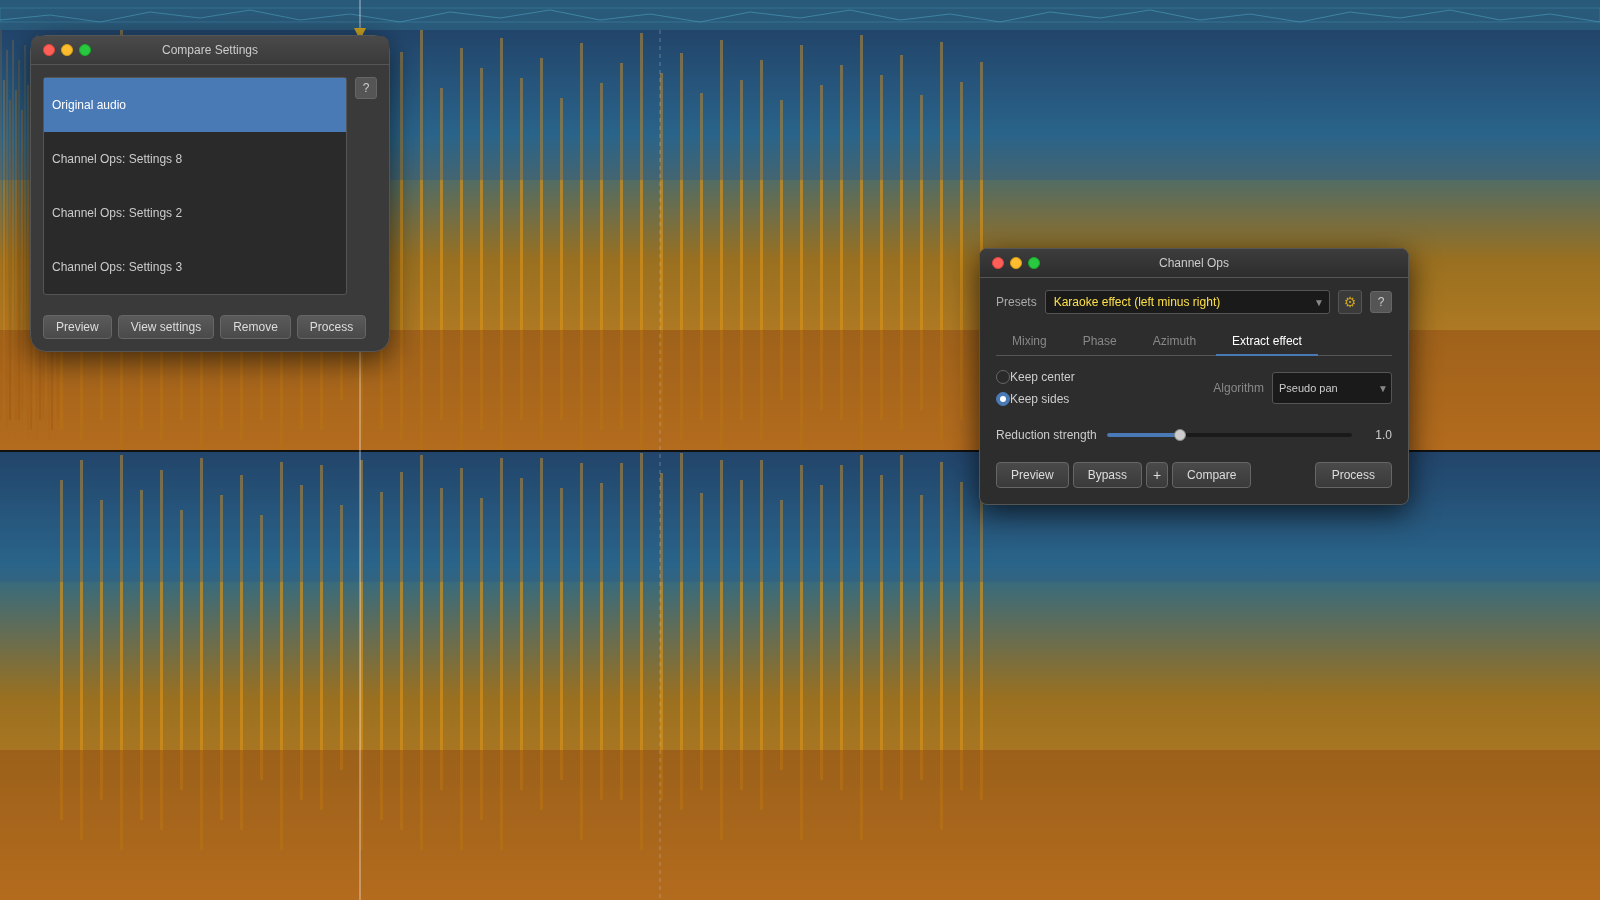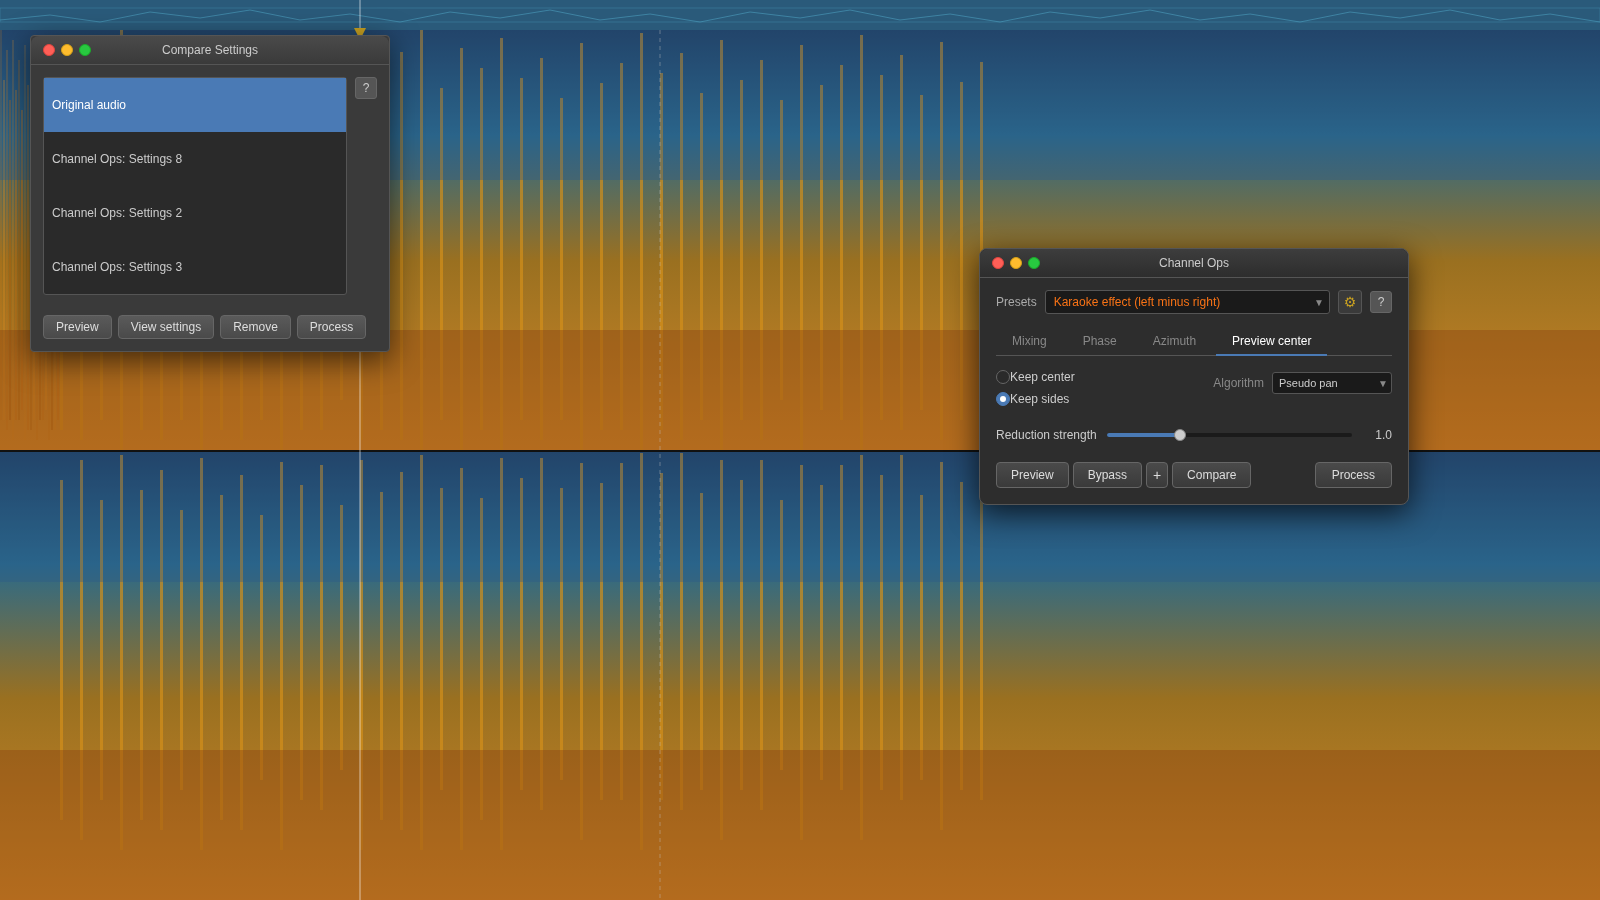--- a/index.html
+++ b/index.html
@@ -34,21 +34,21 @@
     }
 
     
     .compare-window {
       position: absolute;
       top: 35px;
       left: 30px;
       width: 360px;
       background: #3a3a3a;
       border: 1px solid #555;
-      border-radius: 4px;
+      border-radius: 16px;
       z-index: 100;
       box-shadow: 0 8px 30px rgba(0,0,0,0.6);
     }
 
     .window-titlebar {
       display: flex;
       align-items: center;
       padding: 8px 12px;
       background: linear-gradient(180deg, #4a4a4a, #3a3a3a);
       border-radius: 8px 8px 0 0;
@@ -175,21 +175,21 @@
       color: #aaa;
       flex-shrink: 0;
     }
 
     .presets-dropdown {
       flex: 1;
       height: 24px;
       background: #1a1a1a;
       border: 1px solid #555;
       border-radius: 3px;
-      color: #f97316;
+      color: #fde047;
       font-size: 12px;
       padding: 0 24px 0 8px;
       appearance: none;
       -webkit-appearance: none;
       position: relative;
     }
 
     .dropdown-wrapper {
       flex: 1;
       position: relative;
@@ -283,21 +283,21 @@
       color: #888;
     }
 
     .algorithm-dropdown-wrapper {
       position: relative;
       display: flex;
       align-items: center;
     }
 
     .algorithm-dropdown {
-      height: 22px;
+      height: 32px;
       background: #1a1a1a;
       border: 1px solid #555;
       border-radius: 3px;
       color: #ccc;
       font-size: 11px;
       padding: 0 20px 0 6px;
       appearance: none;
       -webkit-appearance: none;
       width: 120px;
     }
@@ -640,21 +640,21 @@
         <span class="dropdown-arrow">▼</span>
       </div>
       <div class="gear-btn">⚙</div>
       <div class="help-btn">?</div>
     </div>
 
     <div class="tabs-row">
       <div class="tab-item">Mixing</div>
       <div class="tab-item">Phase</div>
       <div class="tab-item">Azimuth</div>
-      <div class="tab-item active">Preview center</div>
+      <div class="tab-item active">Extract effect</div>
     </div>
 
     <div class="options-section">
       <div class="left-options">
         <div class="radio-row">
           <div class="radio-circle"></div>
           <span class="radio-label">Keep center</span>
         </div>
         <div class="radio-row">
           <div class="radio-circle selected"></div>

